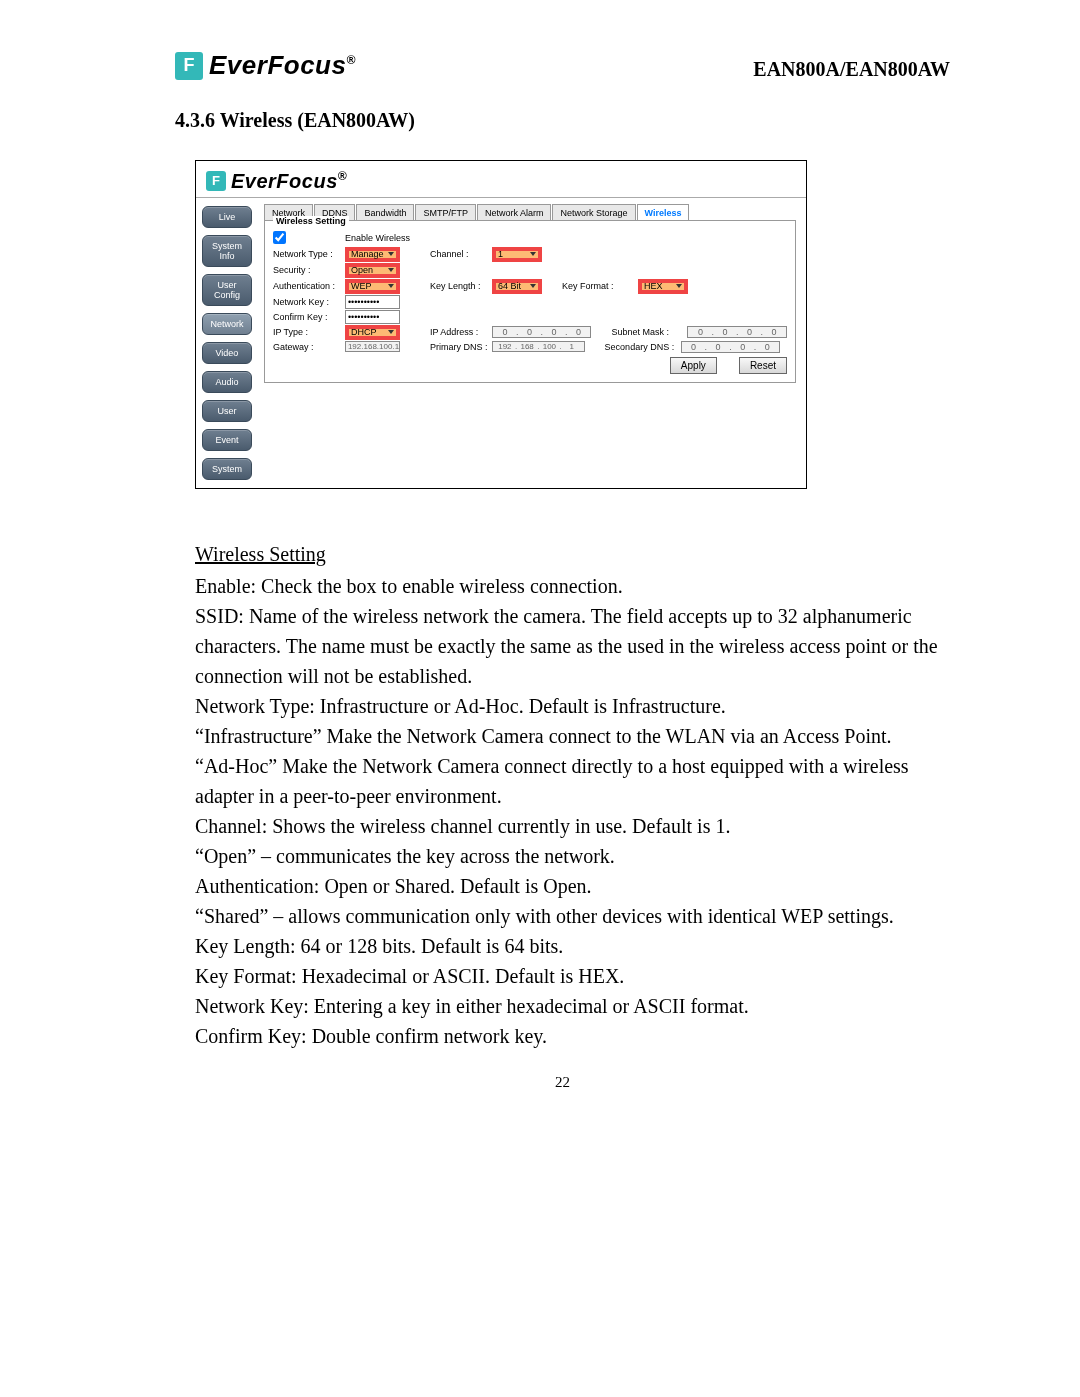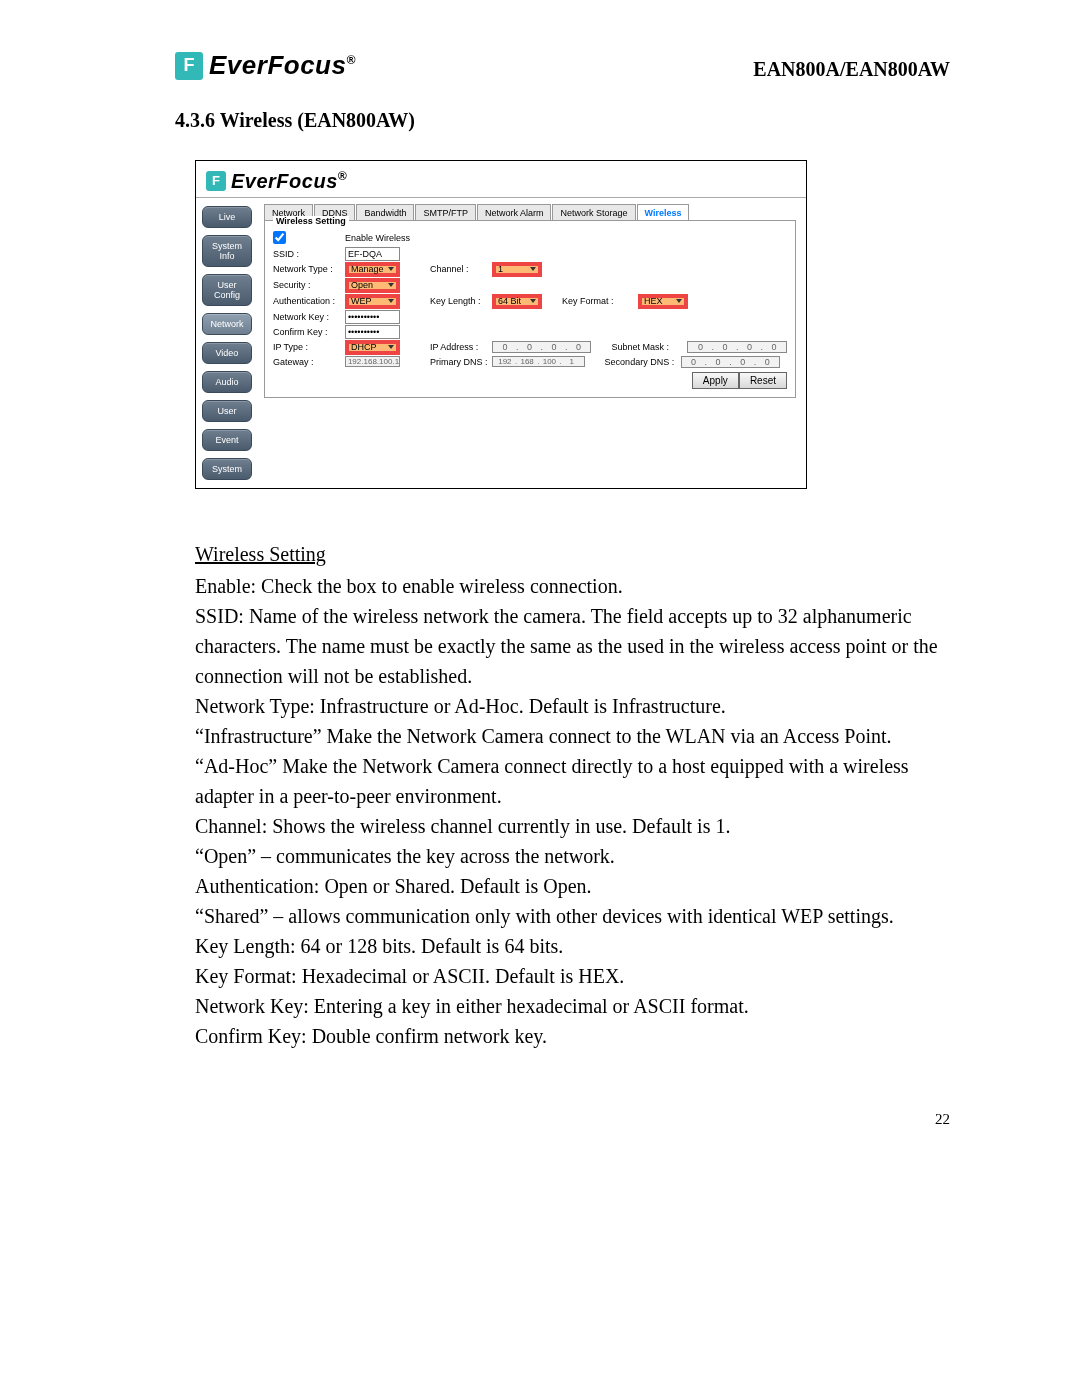--- a/index.html
+++ b/index.html
@@ -180,43 +180,43 @@
     margin-left:3px;
   }
   .ip-box {
     display:flex; gap:0;
   }
   .ip-box .oct {
     width: 20px; text-align:center;
   }
   .ip-box .dot { padding:0 1px; }
   .btn-row {
-    display:flex; justify-content:flex-end; gap:0; margin-top:4px;
+    display:flex; justify-content:flex-end; gap:22px; margin-top:4px;
   }
   .btn {
     font-size:10px;
     padding:2px 10px;
     border:1px solid #666;
     background: linear-gradient(#f8f8f8,#d8d8d8);
   }
   
   .body-text {
     font-size: 20px;
     line-height: 1.5;
     margin: 0 0 0 20px;
   }
   .body-text .heading {
     text-decoration: underline;
     display: block;
     margin-bottom: 2px;
   }
   .page-num {
-    text-align: right;
+    text-align: center;
     font-size: 15px;
-    margin-top: 60px;
+    margin-top: 23px;
   }
 </style>
 </head>
 <body>
 
 <div class="page">
 
   <div class="doc-header">
     <div class="doc-logo">
       <div class="logo-mark">F</div>
@@ -258,24 +258,20 @@
         </div>
         <div class="fieldset">
           <span class="fieldset-legend">Wireless Setting</span>
           <div style="margin-top:-8px">
 
           <div class="form-row">
             <span class="lbl"><input type="checkbox" checked="" style="margin: 0px;"></span>
             <span>Enable Wireless</span>
           </div>
 
-          <div class="form-row">
-            <span class="lbl">SSID :</span>
-            <input class="ctrl-input" style="width: 55px;" value="EF-DQA">
-          </div>
 
           <div class="form-row">
             <span class="lbl">Network Type :</span>
             <span class="ctrl-select" style="width:55px">
                   <span>Manage</span>
                   <span class="arrow"></span>
                 </span>
             <span style="width:22px"></span>
             <span class="lbl2">Channel :</span>
             <span class="ctrl-select" style="width:50px">

